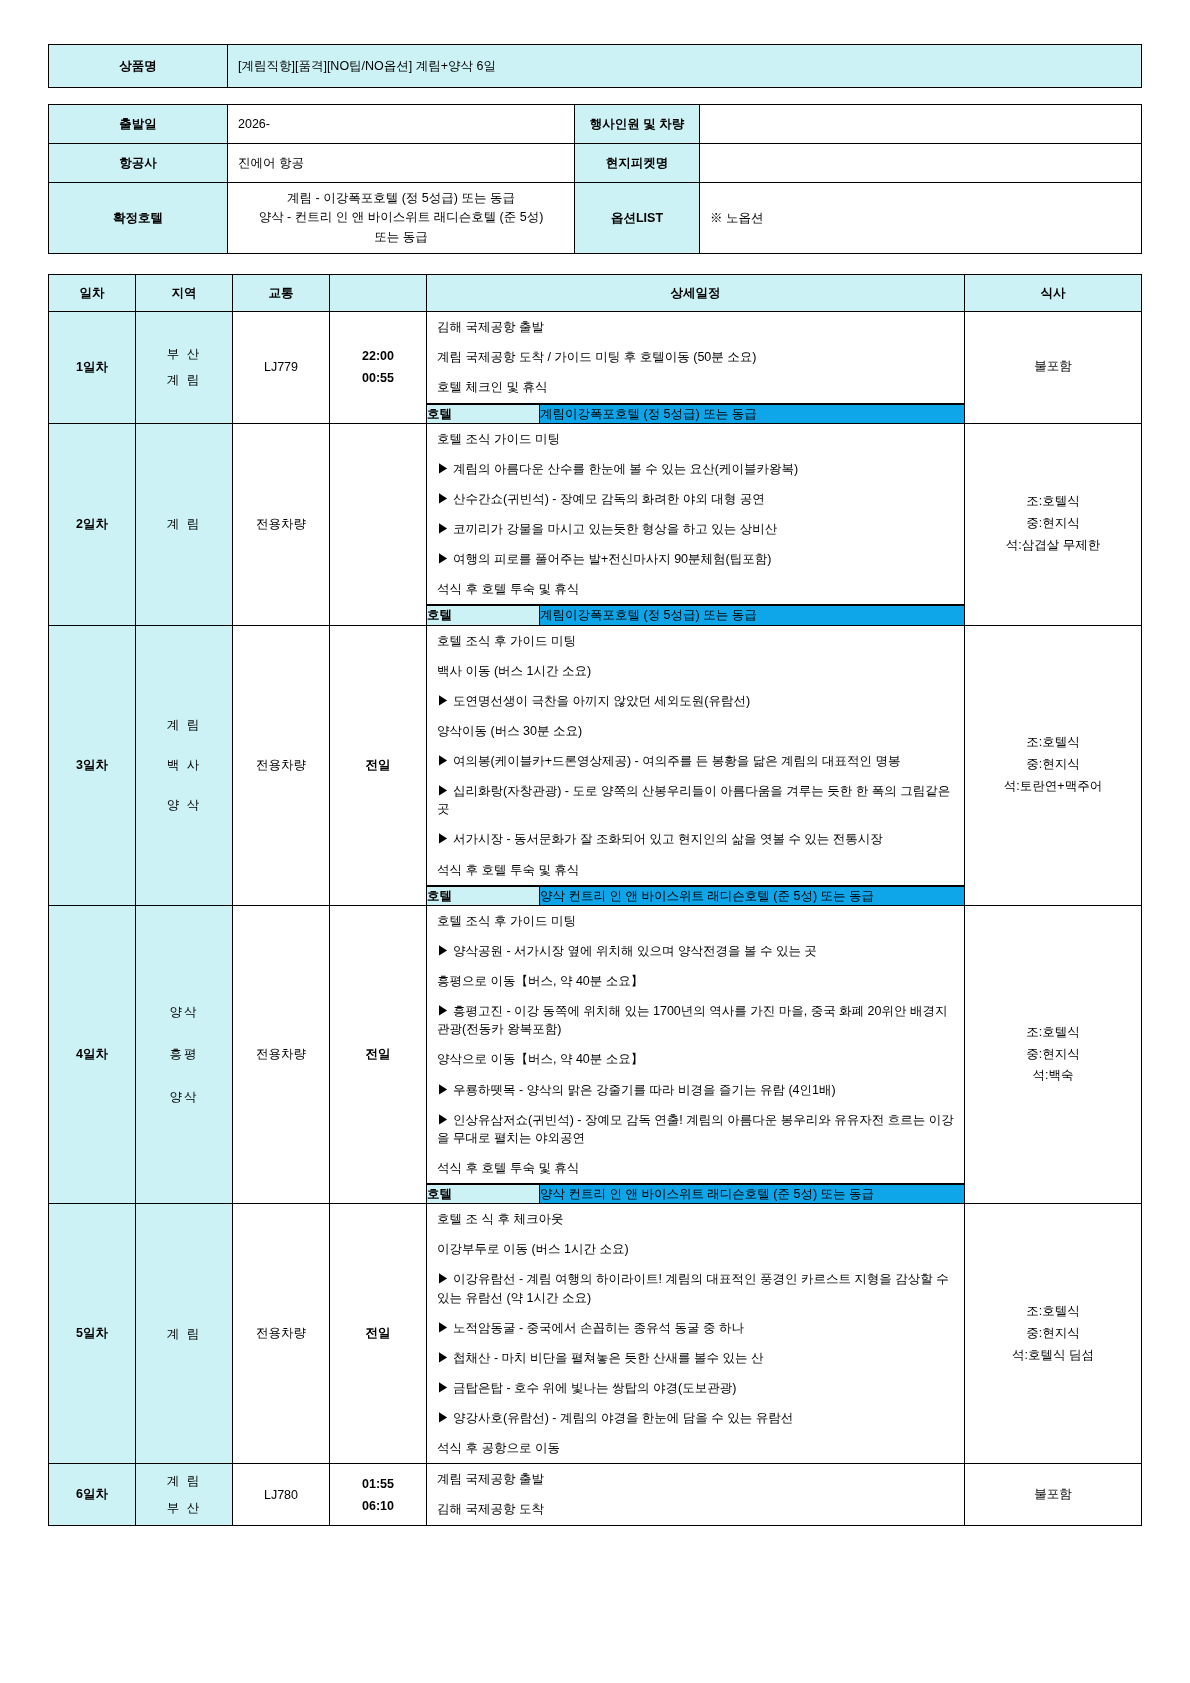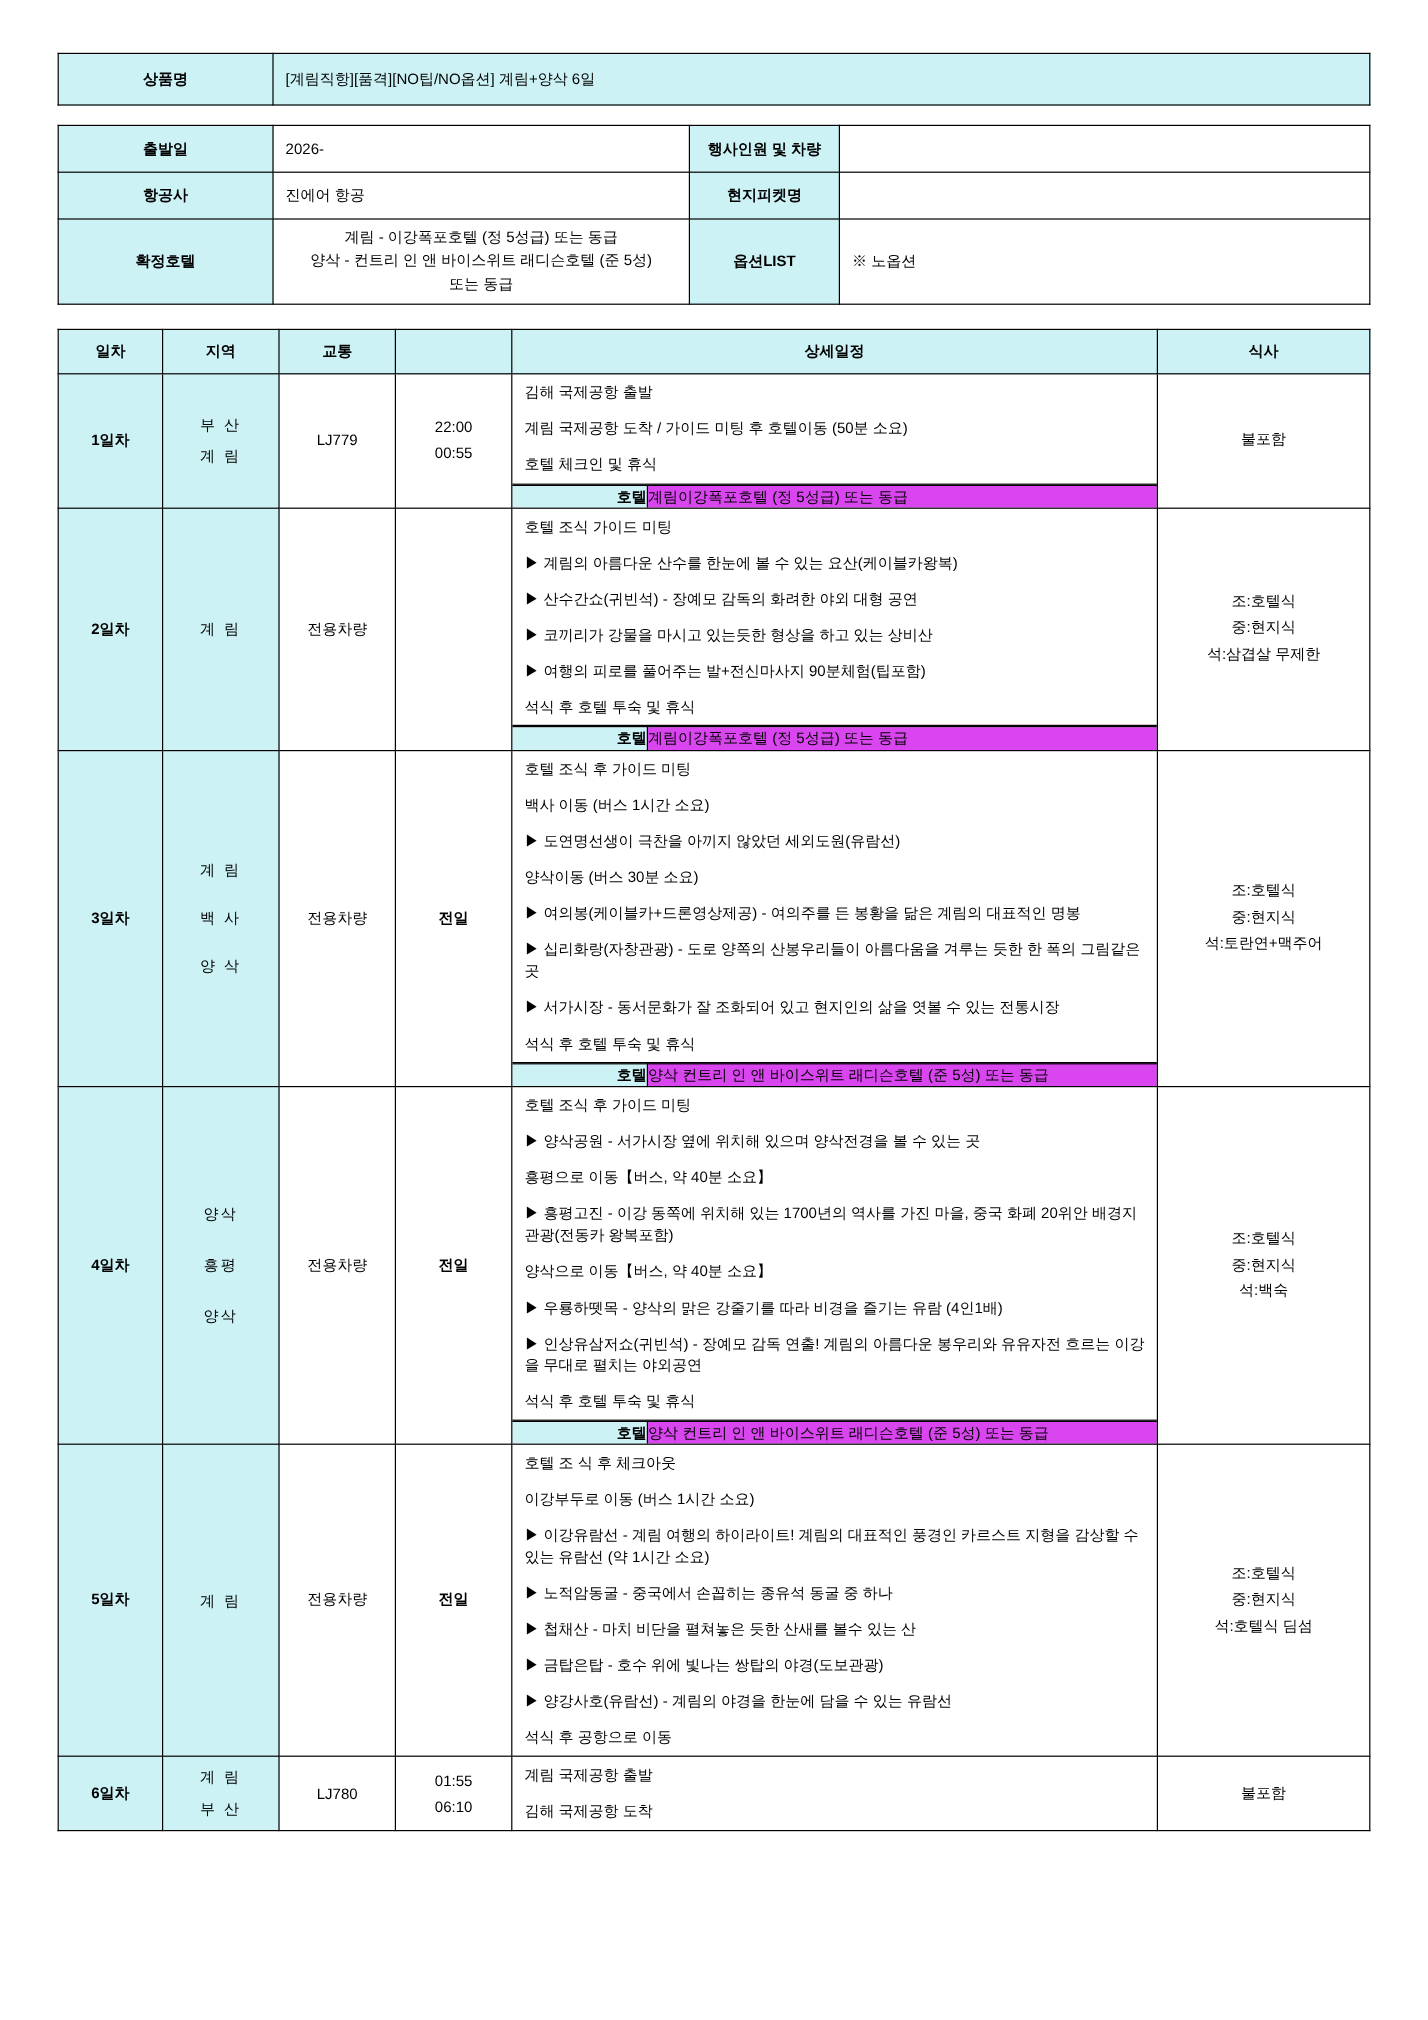--- a/index.html
+++ b/index.html
@@ -84,31 +84,31 @@
     padding: 6px 10px;
     line-height: 1.45;
     vertical-align: middle;
   }
   .inner tr.hotelrow td {
     border-top: 1px solid #000000;
     padding: 0;
   }
   .hotel-inner { border-collapse: collapse; width: 100%; table-layout: fixed; }
   .hotel-inner td { border: 1px solid #000000; padding: 5px 8px; }
-  .hotel-lbl { width: 112px; background: #ccf2f5; text-align: right; font-weight: bold; }
-  .hotel-val { background: #d946ef; padding-left: 12px; }
+  .hotel-lbl { width: 112px; background: #ccf2f5; text-align: left; font-weight: bold; }
+  .hotel-val { background: #0ea5e9; padding-left: 12px; }
   .hotel-inner td.nb-left { border-left: none; }
   .hotel-inner td.nb-right { border-right: none; }
   .hotel-inner td.nb-bottom { border-bottom: none; }
 
   
   .timesplit { padding: 0; }
   .timesplit .r1, .timesplit .r2 {
     text-align: center;
-    font-weight: normal;
+    font-weight: bold;
   }
   .timesplit .r1 { padding: 10px 0 4px 0; }
   .timesplit .r2 { padding: 4px 0 10px 0; }
 
   .detail-lines td.line { padding: 6px 10px; }
 </style>
 </head>
 <body>
 
 <div class="page">

